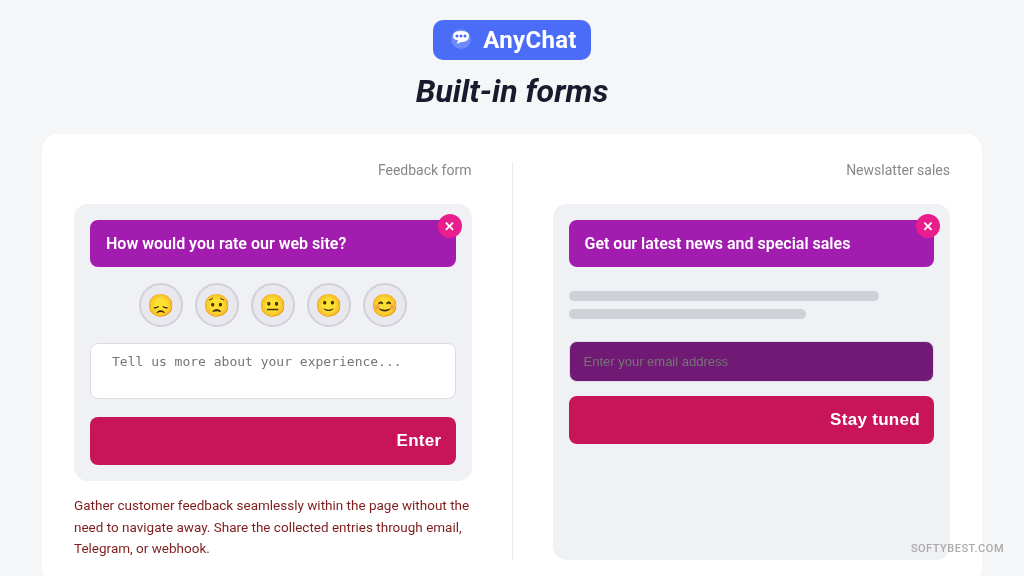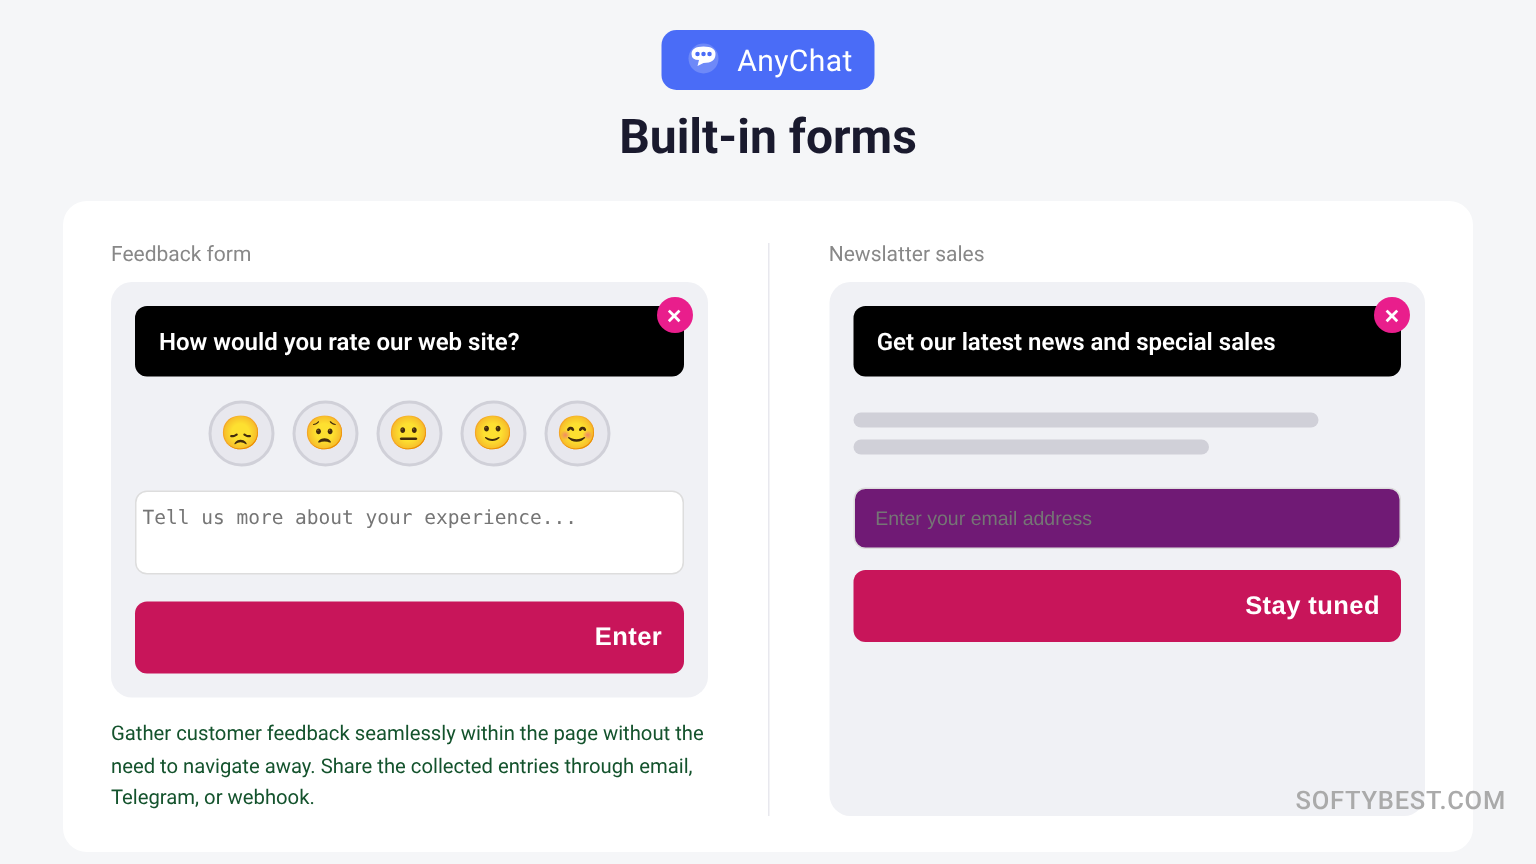--- a/index.html
+++ b/index.html
@@ -28,32 +28,33 @@
       display: flex;
       align-items: center;
       gap: 8px;
     }
     .logo-icon {
       width: 28px;
       height: 28px;
     }
     .logo-text {
       color: white;
-      font-size: 20px;
-      font-weight: 400;
+      font-size: 24px;
+      font-weight: 700;
       letter-spacing: 0.3px;
     }
 
     
     .page-title {
       font-size: 32px;
       font-weight: 700;
       color: #1a1a2e;
       margin-bottom: 24px;
       text-align: center;
+      font-style: italic;
     }
 
     
     .main-card {
       background: white;
       border-radius: 16px;
       padding: 28px 32px 24px;
       width: 100%;
       max-width: 940px;
       display: flex;
@@ -62,24 +63,24 @@
     }
 
     
     .form-column {
       flex: 1;
       display: flex;
       flex-direction: column;
     }
 
     .form-section-label {
-      text-align: left;
+      text-align: right;
       font-size: 14px;
       color: #888;
-      margin-bottom: 10px;
+      margin-bottom: 26px;
       font-weight: 400;
     }
 
     
     .widget-container {
       background: #f0f1f5;
       border-radius: 14px;
       padding: 16px;
       position: relative;
       flex: 1;
@@ -99,21 +100,21 @@
       cursor: pointer;
       border: none;
       color: white;
       font-size: 13px;
       font-weight: bold;
       line-height: 1;
     }
 
     
     .widget-header {
-      background: #000000;
+      background: #a21caf;
       border-radius: 8px;
       padding: 14px 16px;
       margin-bottom: 16px;
     }
     .widget-header-text {
       color: white;
       font-size: 16px;
       font-weight: 600;
       text-align: center;
     }
@@ -136,21 +137,21 @@
       font-size: 22px;
       cursor: pointer;
       border: 2px solid #d0d0d8;
     }
 
     
     .feedback-textarea {
       width: 100%;
       border: 1.5px solid #ddd;
       border-radius: 8px;
-      padding: 10px 4px;
+      padding: 10px 21px;
       font-size: 13px;
       color: #999;
       resize: none;
       height: 56px;
       background: white;
       margin-bottom: 14px;
       outline: none;
     }
 
     
@@ -193,31 +194,31 @@
       font-size: 13px;
       color: #999;
       background: #701a75;
       margin-bottom: 14px;
       outline: none;
     }
 
     
     .description-text {
       font-size: 13.5px;
-      color: #14532d;
+      color: #7f1d1d;
       line-height: 1.6;
       margin-top: 14px;
     }
 
     
     .watermark {
       position: fixed;
-      bottom: 32px;
+      bottom: 21px;
       right: 20px;
-      font-size: 17px;
+      font-size: 11px;
       color: #aaa;
       letter-spacing: 0.5px;
       font-weight: 500;
     }
 
     
     .column-divider {
       width: 1px;
       background: #e8e8ee;
       margin: 0;

